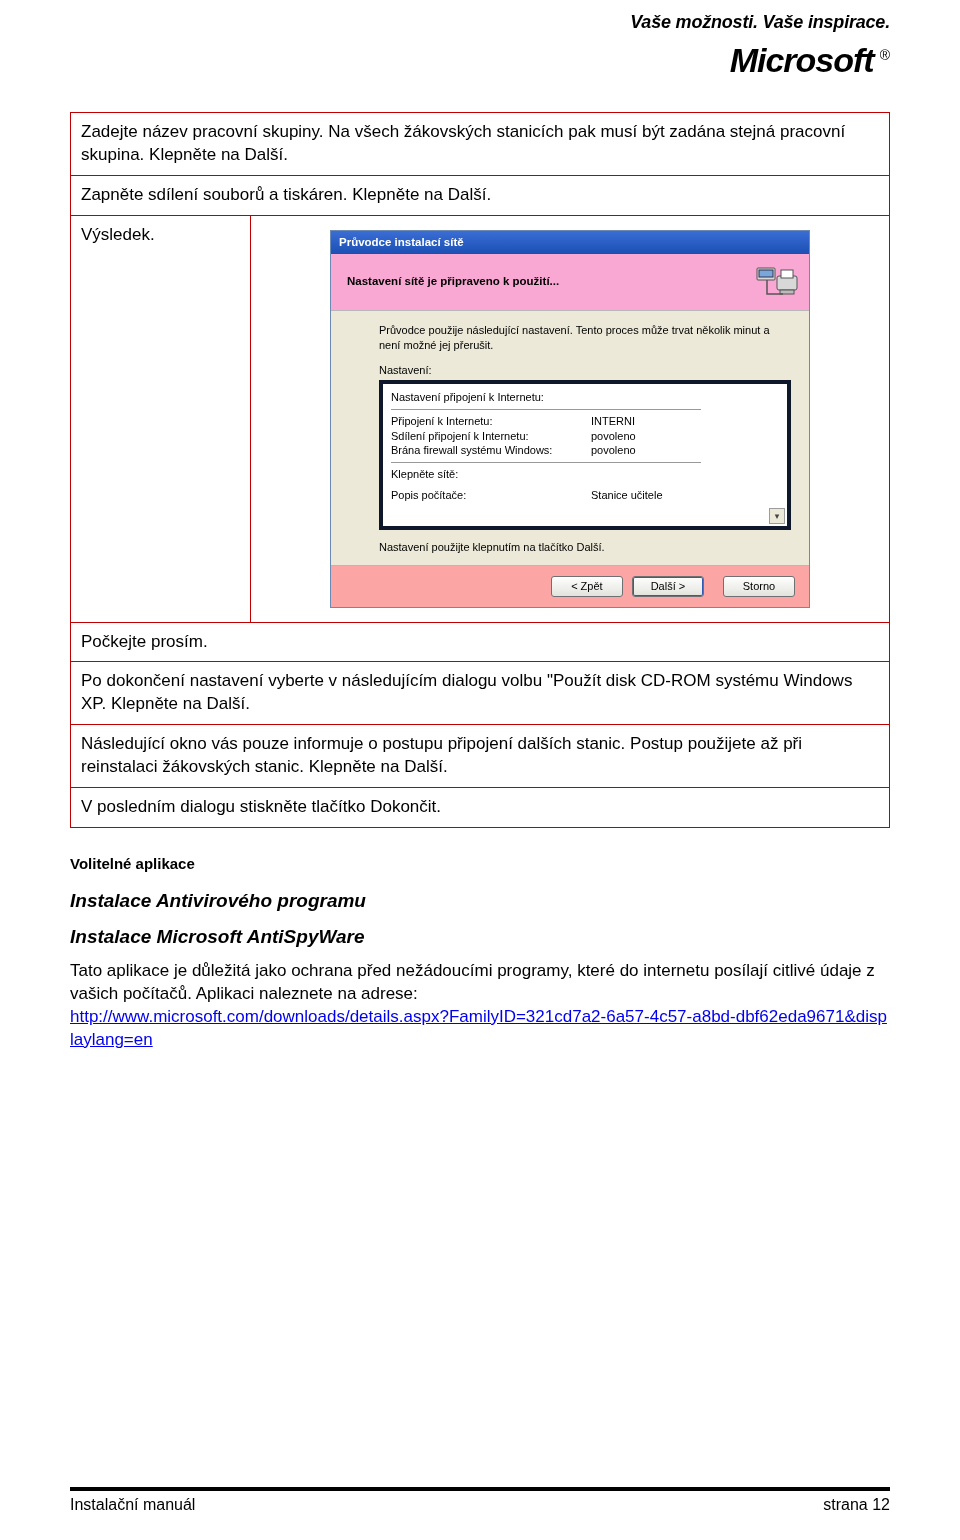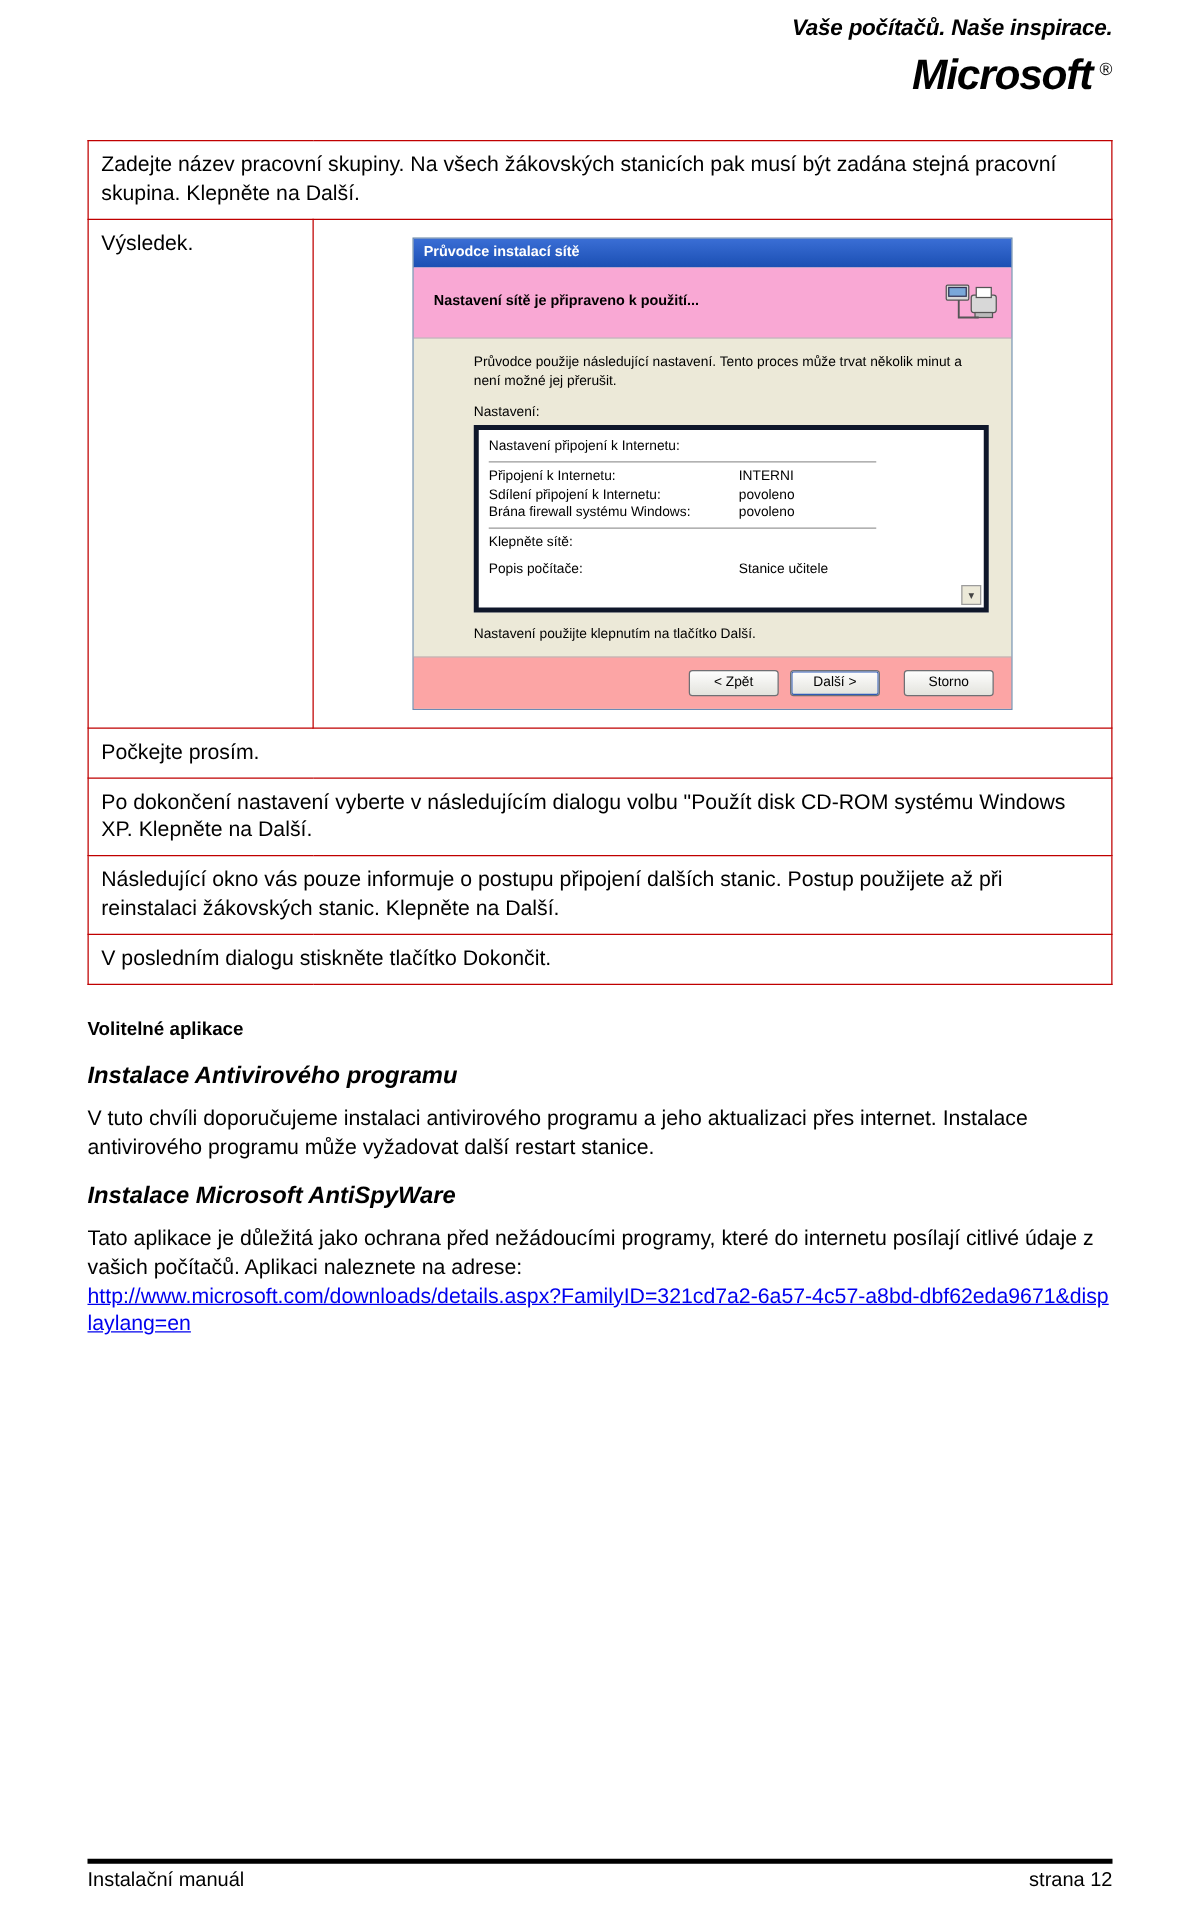--- a/index.html
+++ b/index.html
@@ -175,33 +175,36 @@
     justify-content: space-between;
     font-size: 16px;
   }
 </style>
 </head>
 <body>
 
 <div class="page">
 
   <div class="header">
-    <div class="tagline">Vaše počítačů. Naše inspirace.</div>
+    <div class="tagline">Vaše možnosti. Vaše inspirace.</div>
     <div class="mslogo">
       <span class="mslogo-text">Microsoft</span>
       <span class="mslogo-r">®</span>
     </div>
   </div>
 
   <div class="content">
 
     <table class="grid">
       <tbody>
           <tr>
             <td colspan="2">Zadejte název pracovní skupiny. Na všech žákovských stanicích pak musí být zadána stejná pracovní skupina. Klepněte na Další.</td>
+          </tr>
+      <tr>
+            <td colspan="2">Zapněte sdílení souborů a tiskáren. Klepněte na Další.</td>
           </tr>
       <tr>
         <td style="width:180px">Výsledek.</td>
         <td class="shotcell">
 
           <div class="wizard">
             <div class="wiz-title">Průvodce instalací sítě</div>
             <div class="wiz-head">
               <div class="t1">Nastavení sítě je připraveno k použití...</div>
               <div class="wiz-icon">
@@ -264,21 +267,20 @@
           </tr>
       <tr>
             <td colspan="2">V posledním dialogu stiskněte tlačítko Dokončit.</td>
           </tr>
     </tbody>
       </table>
 
     <h2 class="sec">Volitelné aplikace</h2>
 
     <h3 class="sub">Instalace Antivirového programu</h3>
-    <p class="body">V tuto chvíli doporučujeme instalaci antivirového programu a jeho aktualizaci přes internet. Instalace antivirového programu může vyžadovat další restart stanice.</p>
 
     <h3 class="sub">Instalace Microsoft AntiSpyWare</h3>
     <p class="body">
       <span>Tato aplikace je důležitá jako ochrana před nežádoucími programy, které do internetu posílají citlivé údaje z vašich počítačů. Aplikaci naleznete na adrese:</span><br>
       <a class="link" href="#">http://www.microsoft.com/downloads/details.aspx?FamilyID=321cd7a2-6a57-4c57-a8bd-dbf62eda9671&amp;displaylang=en</a>
     </p>
 
   </div>
 
   <div class="footer">

